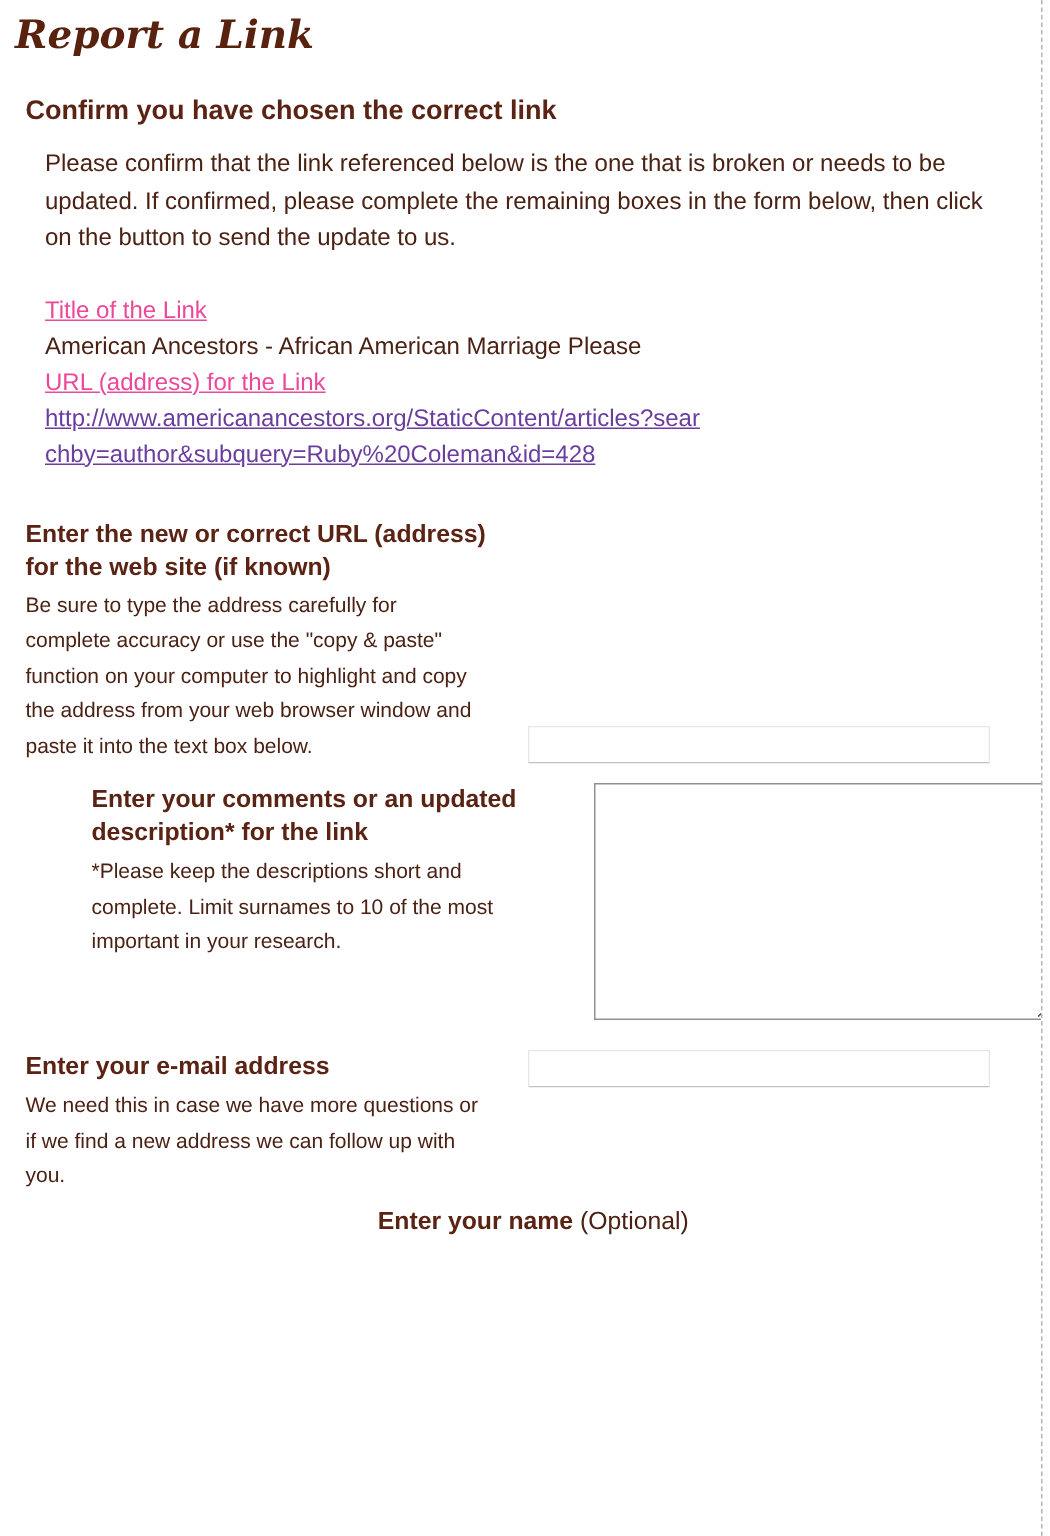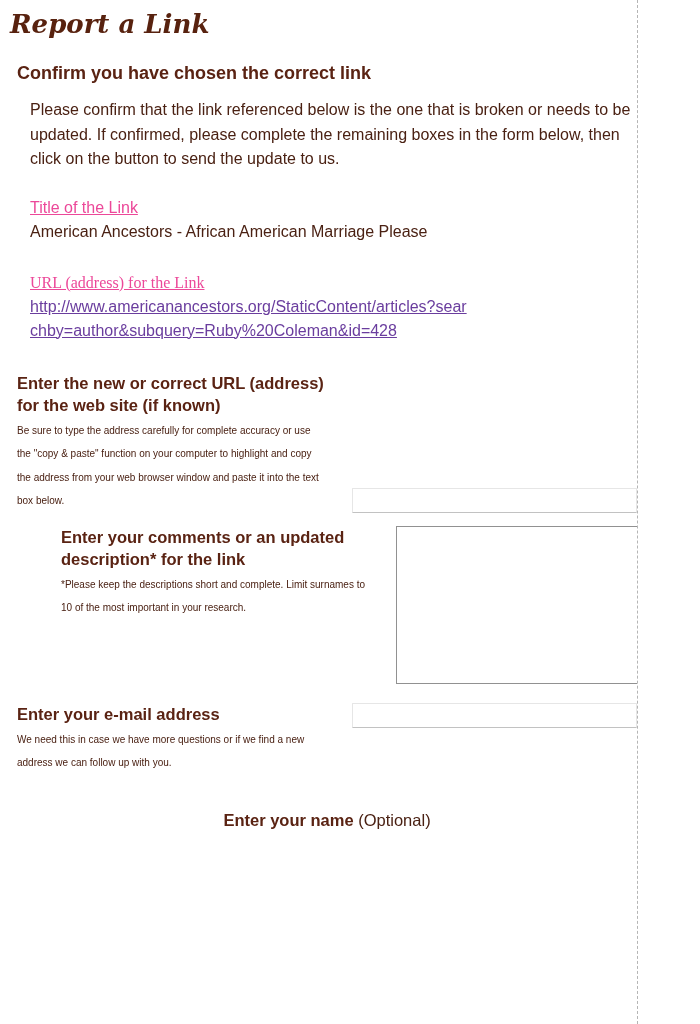--- a/index.html
+++ b/index.html
@@ -1,55 +1,55 @@
 <!DOCTYPE html>
 <html><head>
 <meta charset="utf-8">
 <style>
   html,body{margin:0;padding:0;background:#ffffff;}
   .page{
-    width:638px;height:1024px;box-sizing:border-box;position:relative;
+    width:695px;height:1024px;box-sizing:border-box;position:relative;
     border-right:1px dashed #b5b5b5;background:#fff;
     font-family:"Liberation Sans", sans-serif;color:#4a2113;overflow:hidden;
   }
   h1.page-title{
     font-family:"DejaVu Serif", serif;font-style:italic;font-weight:bold;
     font-size:26px;color:#58220f;margin:8px 0 0 10px;line-height:32px;
   }
   h2.confirm-heading{
     font-size:18px;font-weight:bold;color:#5a2313;margin:22px 0 0 17px;line-height:22px;
   }
   .intro{
     font-size:16px;line-height:24.5px;color:#4a2113;margin:14px 0 0 30px;max-width:628px;
   }
   .linkinfo{margin:24px 0 0 30px;font-size:16px;line-height:24px;}
   .ul-label{text-decoration:underline;color:#ec4899;}
-  .url-label{margin-top:27px;font-family:Liberation Serif, serif;}
+  .url-label{}
   a.url{
     color:#6a3d9e;text-decoration:underline;display:block;max-width:438px;
     word-break:break-all;line-height:24px;cursor:pointer;
   }
   .form{margin-top:29px;}
   .row{display:flex;align-items:flex-start;}
   .labelcol{flex:0 0 352px;box-sizing:border-box;padding-left:17px;}
   .fieldcol{flex:1 1 auto;max-width:308px;}
   .blabel{font-size:16.5px;font-weight:bold;color:#5a2313;line-height:22px;max-width:330px;}
-  .help{font-size:10px;line-height:23.5px;color:#4a2113;max-width:308px;margin-top:3px;}
+  .help{font-size:14px;line-height:23.5px;color:#4a2113;max-width:308px;margin-top:3px;}
   .ti{
     width:100%;box-sizing:border-box;height:25px;background:#fff;
     border:1px solid #e6e6e6;border-bottom-color:#c2c2c2;border-radius:1px;
     font-size:14px;padding:2px 4px;outline:none;
   }
   .ta{
     width:305px;height:158px;box-sizing:border-box;background:#fff;
     border:1px solid #919191;resize:both;font-size:14px;padding:3px;outline:none;
   }
   .row-url{margin-bottom:13px;align-items:flex-end;}
   .row-comments{margin-bottom:15px;padding-left:44px;}
-  .row-email{margin-bottom:34px;}
+  .row-email{margin-bottom:7px;}
   .row-name{margin-bottom:17px;align-items:center;flex-direction:column;}
   .row-name .labelcol{padding-top:0;}
   .captcha-wrap{margin-left:2px;}
   .captcha-svg{display:block;background:#fff;}
   .captcha-input{
     width:92px;height:25px;box-sizing:border-box;background:#fff;
     border:1px solid #e0e0e0;border-bottom-color:#c2c2c2;font-size:14px;padding:2px 4px;outline:none;
   }
   .submit-row{margin-top:30px;}
   .submit-btn{

